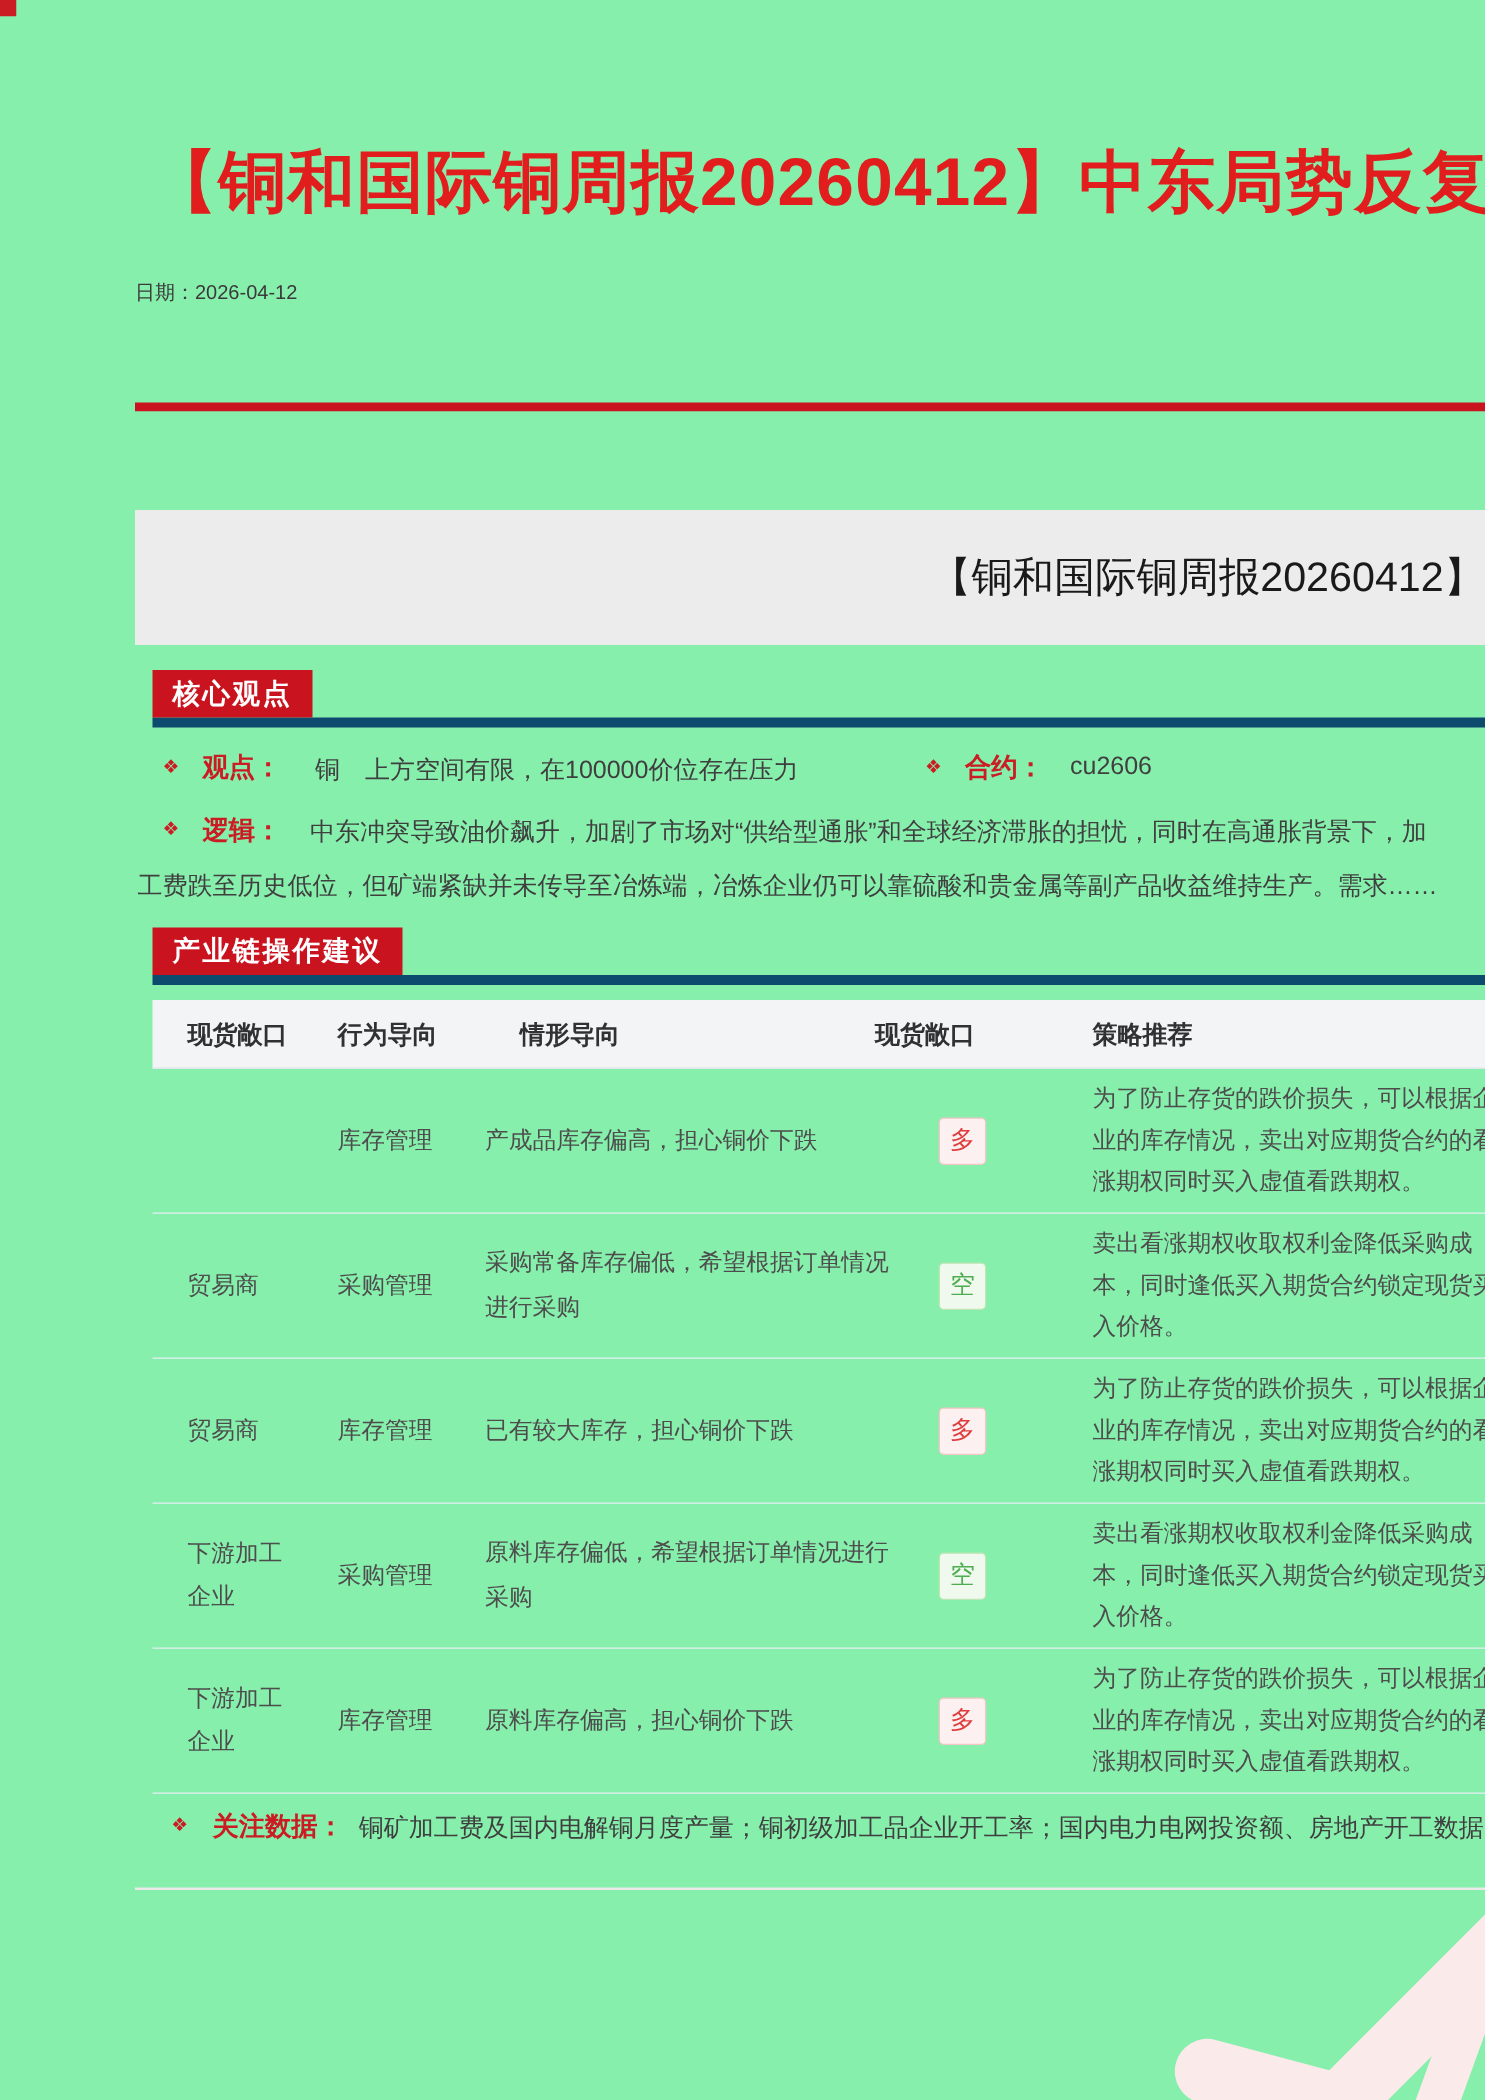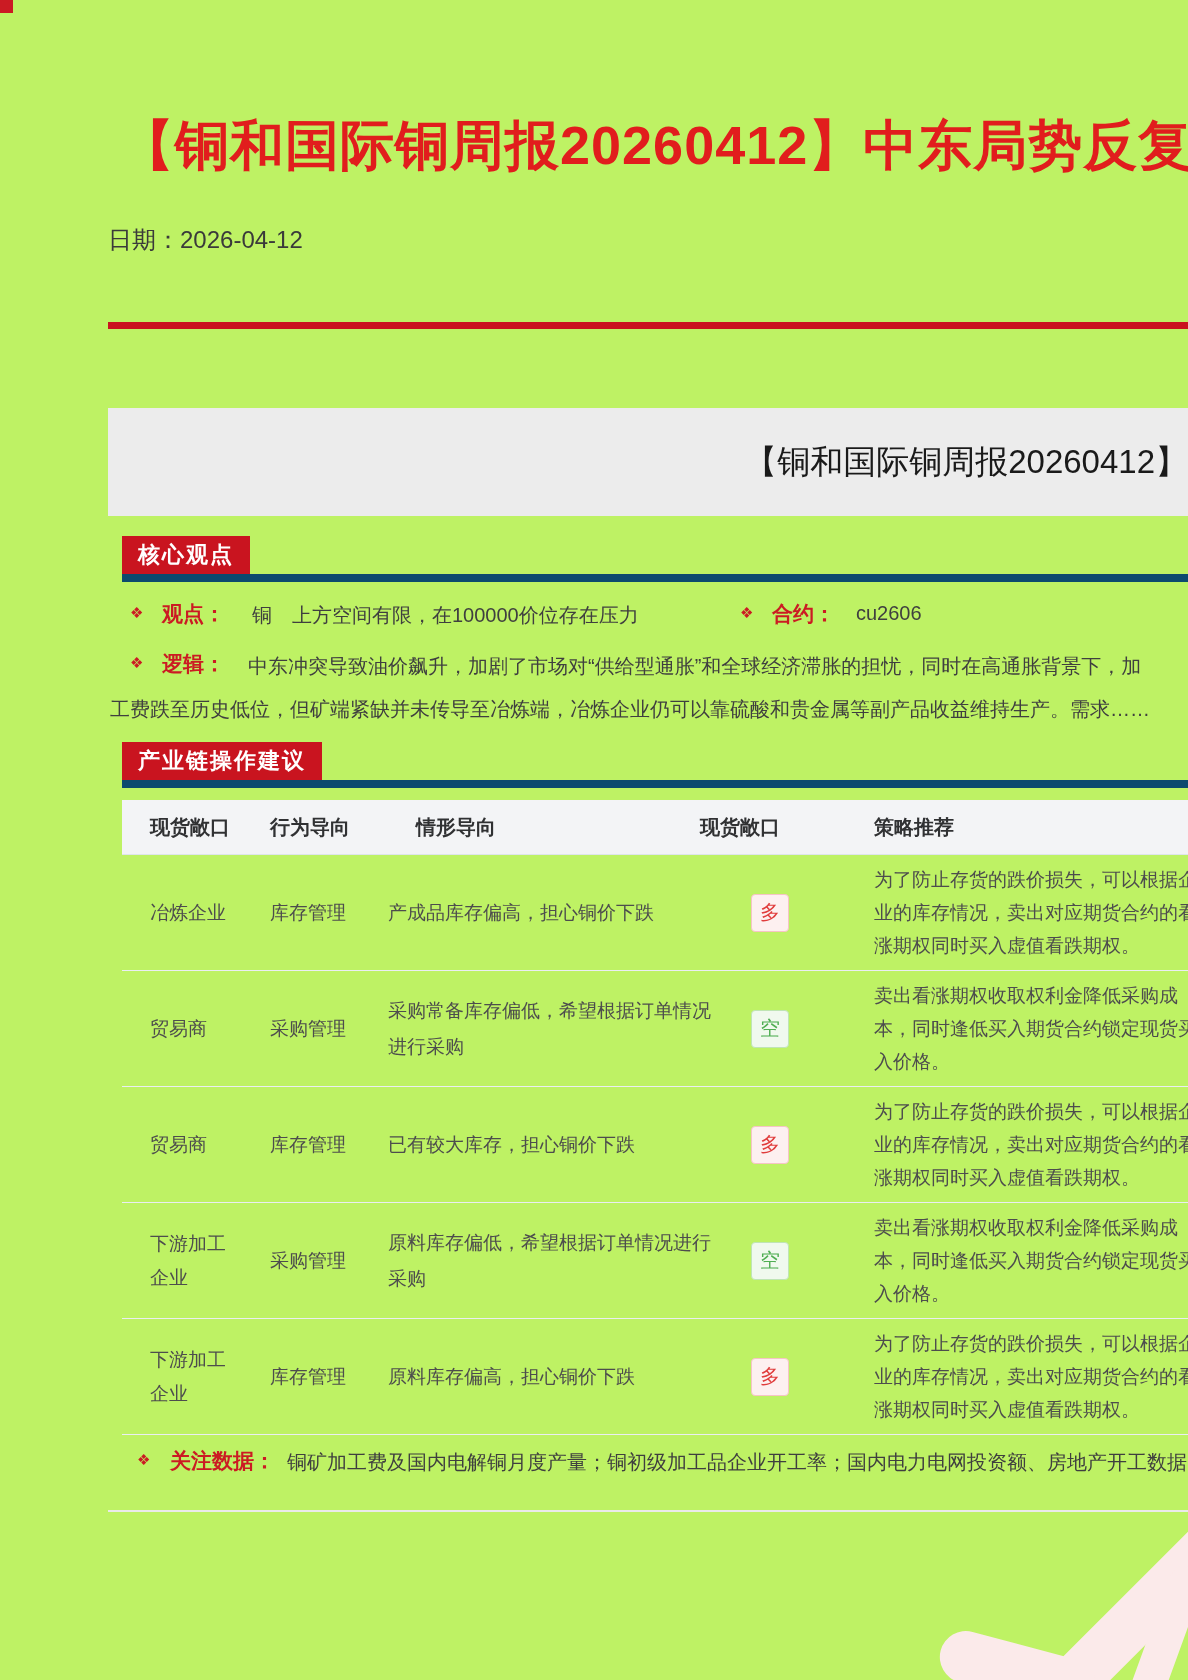--- a/index.html
+++ b/index.html
@@ -1,24 +1,24 @@
 <!DOCTYPE html>
 <html><head>
 <meta charset="utf-8">
 <style>
   html,body{margin:0;padding:0;background:#fff;}
-  .page{position:relative;width:1188px;height:1680px;background:#bef264;overflow:hidden;
+  .page{position:relative;width:1188px;height:1680px;background:#86efac;overflow:hidden;
         font-family:"Liberation Sans","DejaVu Sans",sans-serif;}
   .abs{position:absolute;}
 
   .corner-mark{left:0;top:0;width:13px;height:13px;background:#cb1b23;}
 
   .report-title{left:120px;top:110px;font-size:54px;font-weight:bold;color:#e11d1d;
                 white-space:nowrap;letter-spacing:1px;}
-  .report-date{left:108px;top:224px;font-size:24px;color:#3a3a3a;white-space:nowrap;}
+  .report-date{left:108px;top:224px;font-size:16px;color:#3a3a3a;white-space:nowrap;}
   .red-rule{left:108px;top:322px;width:1080px;height:7px;background:#c9141f;}
 
   .banner{left:108px;top:408px;width:1156px;height:108px;background:#ececec;
           display:flex;align-items:center;justify-content:flex-end;
           padding-right:76px;box-sizing:border-box;}
   .banner-title{font-size:33px;color:#1a1a1a;white-space:nowrap;}
 
   .section-head{left:122px;width:1066px;border-bottom:8px solid #0c4a6e;}
   .section-head .badge{display:inline-block;background:#c9141f;color:#ffffff;
         font-size:22px;font-weight:bold;line-height:38px;padding:0 16px;
@@ -120,21 +120,20 @@
   <div class="abs table content">
     <div class="thead">
       <div class="th c1">现货敞口</div>
       <div class="th c2">行为导向</div>
       <div class="th c3">情形导向</div>
       <div class="th c4">现货敞口</div>
       <div class="th c5">策略推荐</div>
     </div>
 
     <div class="trow">
-      <div class="td role">冶炼企业</div>
       <div class="td behavior">库存管理</div>
       <div class="td situation">产成品库存偏高，担心铜价下跌</div>
       <div class="td exposure">
         <span class="tag long">多</span>
       </div>
       <div class="td strategy">为了防止存货的跌价损失，可以根据企
 业的库存情况，卖出对应期货合约的看
 涨期权同时买入虚值看跌期权。</div>
     </div>
 

